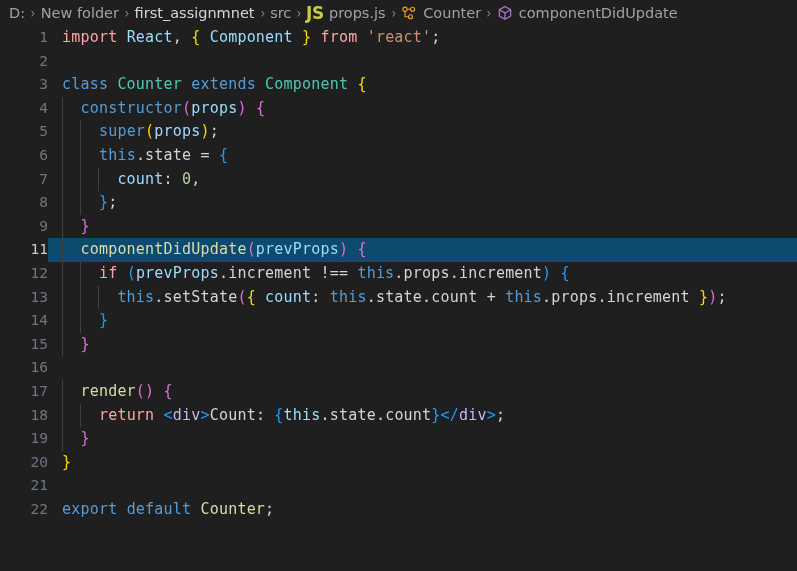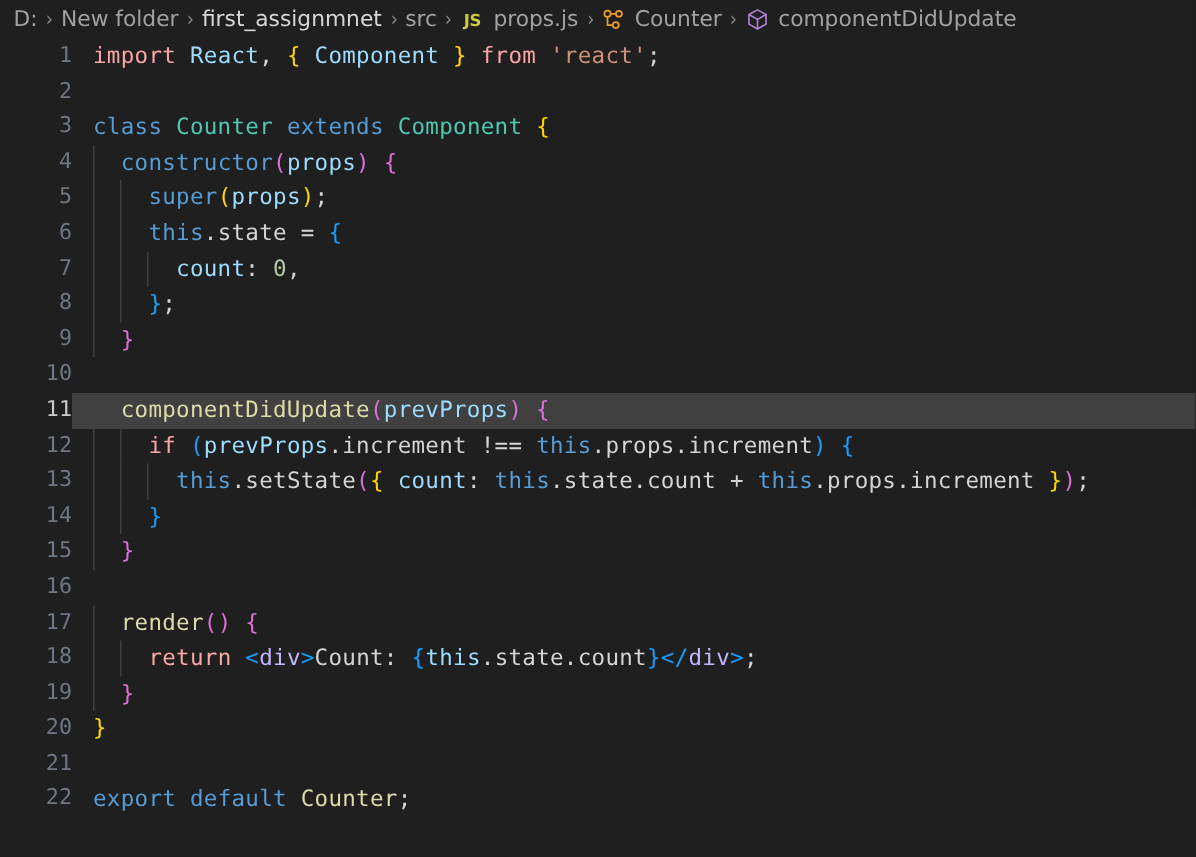--- a/index.html
+++ b/index.html
@@ -46,21 +46,21 @@
     display: inline-flex;
     align-items: center;
     justify-content: center;
     width: 16px; height: 16px;
     flex: 0 0 16px;
     margin-right: 2px;
   }
   .js-icon {
     font-family: "DejaVu Sans", sans-serif;
     font-weight: bold;
-    font-size: 11px;
+    font-size: 17px;
     color: #cbcb41;
     letter-spacing: -0.3px;
     line-height: 1;
   }
 
   
   #editor {
     position: relative;
     height: 545px;
     background: #1f1f1f;
@@ -68,21 +68,21 @@
     font-size: 15px;
   }
   .line {
     position: relative;
     height: 23.6px;
     line-height: 23.6px;
     display: flex;
     align-items: stretch;
     white-space: pre;
   }
-  .line.current .code-area { background: #404040; }
+  .line.current .code-area { background: #0c4a6e; }
   .ln {
     width: 48px;
     flex: 0 0 48px;
     text-align: right;
     color: #6e7681;
     font-size: 14.5px;
     padding-right: 0;
     user-select: none;
   }
   .line.current .ln { color: #cccccc; }
@@ -180,21 +180,20 @@
 <div id="editor">
     <div class="line"><div class="ln">1</div><div class="code-area"><div class="guides"></div><div class="code"><span class="kw">import </span><span class="ident">React</span><span class="plain">, </span><span class="b-y">{</span><span class="plain"> </span><span class="ident">Component</span><span class="plain"> </span><span class="b-y">}</span><span class="plain"> </span><span class="kw">from</span><span class="plain"> </span><span class="str">'react'</span><span class="plain">;</span></div></div></div>
     <div class="line"><div class="ln">2</div><div class="code-area"><div class="guides"></div><div class="code">&nbsp;</div></div></div>
     <div class="line"><div class="ln">3</div><div class="code-area"><div class="guides"></div><div class="code"><span class="kw2">class</span><span class="plain"> </span><span class="cls">Counter</span><span class="plain"> </span><span class="kw2">extends</span><span class="plain"> </span><span class="cls">Component</span><span class="plain"> </span><span class="b-y">{</span></div></div></div>
     <div class="line"><div class="ln">4</div><div class="code-area"><div class="guides"><i style="left: 0px;"></i></div><div class="code"><span class="plain">  </span><span class="kw2">constructor</span><span class="b-p">(</span><span class="ident">props</span><span class="b-p">)</span><span class="plain"> </span><span class="b-p">{</span></div></div></div>
     <div class="line"><div class="ln">5</div><div class="code-area"><div class="guides"><i style="left: 0px;"></i><i style="left: 18.06px;"></i></div><div class="code"><span class="plain">    </span><span class="kw2">super</span><span class="b-y">(</span><span class="ident">props</span><span class="b-y">)</span><span class="plain">;</span></div></div></div>
     <div class="line"><div class="ln">6</div><div class="code-area"><div class="guides"><i style="left: 0px;"></i><i style="left: 18.06px;"></i></div><div class="code"><span class="plain">    </span><span class="kw2">this</span><span class="plain">.state</span><span class="plain"> = </span><span class="b-b">{</span></div></div></div>
     <div class="line"><div class="ln">7</div><div class="code-area"><div class="guides"><i style="left: 0px;"></i><i style="left: 18.06px;"></i><i style="left: 36.12px;"></i></div><div class="code"><span class="plain">      </span><span class="ident">count</span><span class="plain">: </span><span class="num">0</span><span class="plain">,</span></div></div></div>
     <div class="line"><div class="ln">8</div><div class="code-area"><div class="guides"><i style="left: 0px;"></i><i style="left: 18.06px;"></i></div><div class="code"><span class="plain">    </span><span class="b-b">}</span><span class="plain">;</span></div></div></div>
     <div class="line"><div class="ln">9</div><div class="code-area"><div class="guides"><i style="left: 0px;"></i></div><div class="code"><span class="plain">  </span><span class="b-p">}</span></div></div></div>
-    <div class="line"><div class="ln">10</div><div class="code-area"><div class="guides"></div><div class="code">&nbsp;</div></div></div>
     <div class="line current"><div class="ln">11</div><div class="code-area"><div class="guides"><i style="left: 0px;"></i></div><div class="code"><span class="plain">  </span><span class="fn">componentDidUpdate</span><span class="b-p">(</span><span class="ident">prevProps</span><span class="b-p">)</span><span class="plain"> </span><span class="b-p">{</span></div></div></div>
     <div class="line"><div class="ln">12</div><div class="code-area"><div class="guides"><i style="left: 0px;"></i><i style="left: 18.06px;"></i></div><div class="code"><span class="plain">    </span><span class="kw">if</span><span class="plain"> </span><span class="b-b">(</span><span class="ident">prevProps</span><span class="plain">.increment</span><span class="plain"> !== </span><span class="kw2">this</span><span class="plain">.props.increment</span><span class="b-b">)</span><span class="plain"> </span><span class="b-b">{</span></div></div></div>
     <div class="line"><div class="ln">13</div><div class="code-area"><div class="guides"><i style="left: 0px;"></i><i style="left: 18.06px;"></i><i style="left: 36.12px;"></i></div><div class="code"><span class="plain">      </span><span class="kw2">this</span><span class="plain">.setState</span><span class="b-p">(</span><span class="b-y">{</span><span class="plain"> </span><span class="ident">count</span><span class="plain">: </span><span class="kw2">this</span><span class="plain">.state.count</span><span class="plain"> + </span><span class="kw2">this</span><span class="plain">.props.increment</span><span class="plain"> </span><span class="b-y">}</span><span class="b-p">)</span><span class="plain">;</span></div></div></div>
     <div class="line"><div class="ln">14</div><div class="code-area"><div class="guides"><i style="left: 0px;"></i><i style="left: 18.06px;"></i></div><div class="code"><span class="plain">    </span><span class="b-b">}</span></div></div></div>
     <div class="line"><div class="ln">15</div><div class="code-area"><div class="guides"><i style="left: 0px;"></i></div><div class="code"><span class="plain">  </span><span class="b-p">}</span></div></div></div>
     <div class="line"><div class="ln">16</div><div class="code-area"><div class="guides"></div><div class="code">&nbsp;</div></div></div>
     <div class="line"><div class="ln">17</div><div class="code-area"><div class="guides"><i style="left: 0px;"></i></div><div class="code"><span class="plain">  </span><span class="fn">render</span><span class="b-p">(</span><span class="b-p">)</span><span class="plain"> </span><span class="b-p">{</span></div></div></div>
     <div class="line"><div class="ln">18</div><div class="code-area"><div class="guides"><i style="left: 0px;"></i><i style="left: 18.06px;"></i></div><div class="code"><span class="plain">    </span><span class="kw">return</span><span class="plain"> </span><span class="b-b">&lt;</span><span class="tagname">div</span><span class="b-b">&gt;</span><span class="plain">Count: </span><span class="b-b">{</span><span class="ident">this</span><span class="plain">.state.count</span><span class="b-b">}</span><span class="b-b">&lt;/</span><span class="tagname">div</span><span class="b-b">&gt;</span><span class="plain">;</span></div></div></div>
     <div class="line"><div class="ln">19</div><div class="code-area"><div class="guides"><i style="left: 0px;"></i></div><div class="code"><span class="plain">  </span><span class="b-p">}</span></div></div></div>
     <div class="line"><div class="ln">20</div><div class="code-area"><div class="guides"></div><div class="code"><span class="b-y">}</span></div></div></div>

